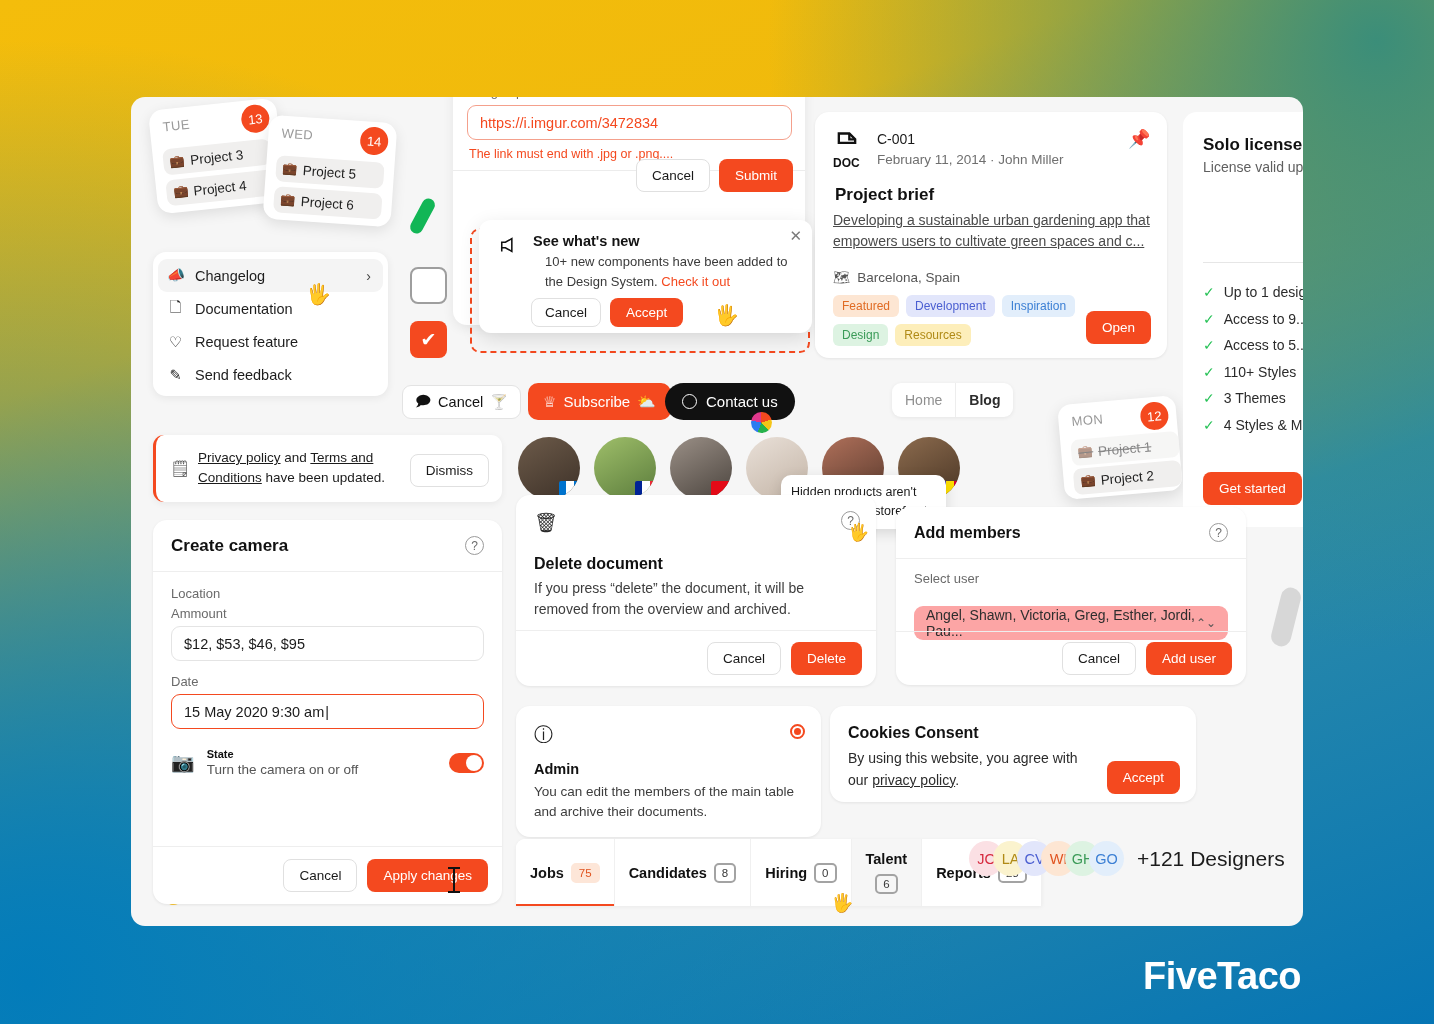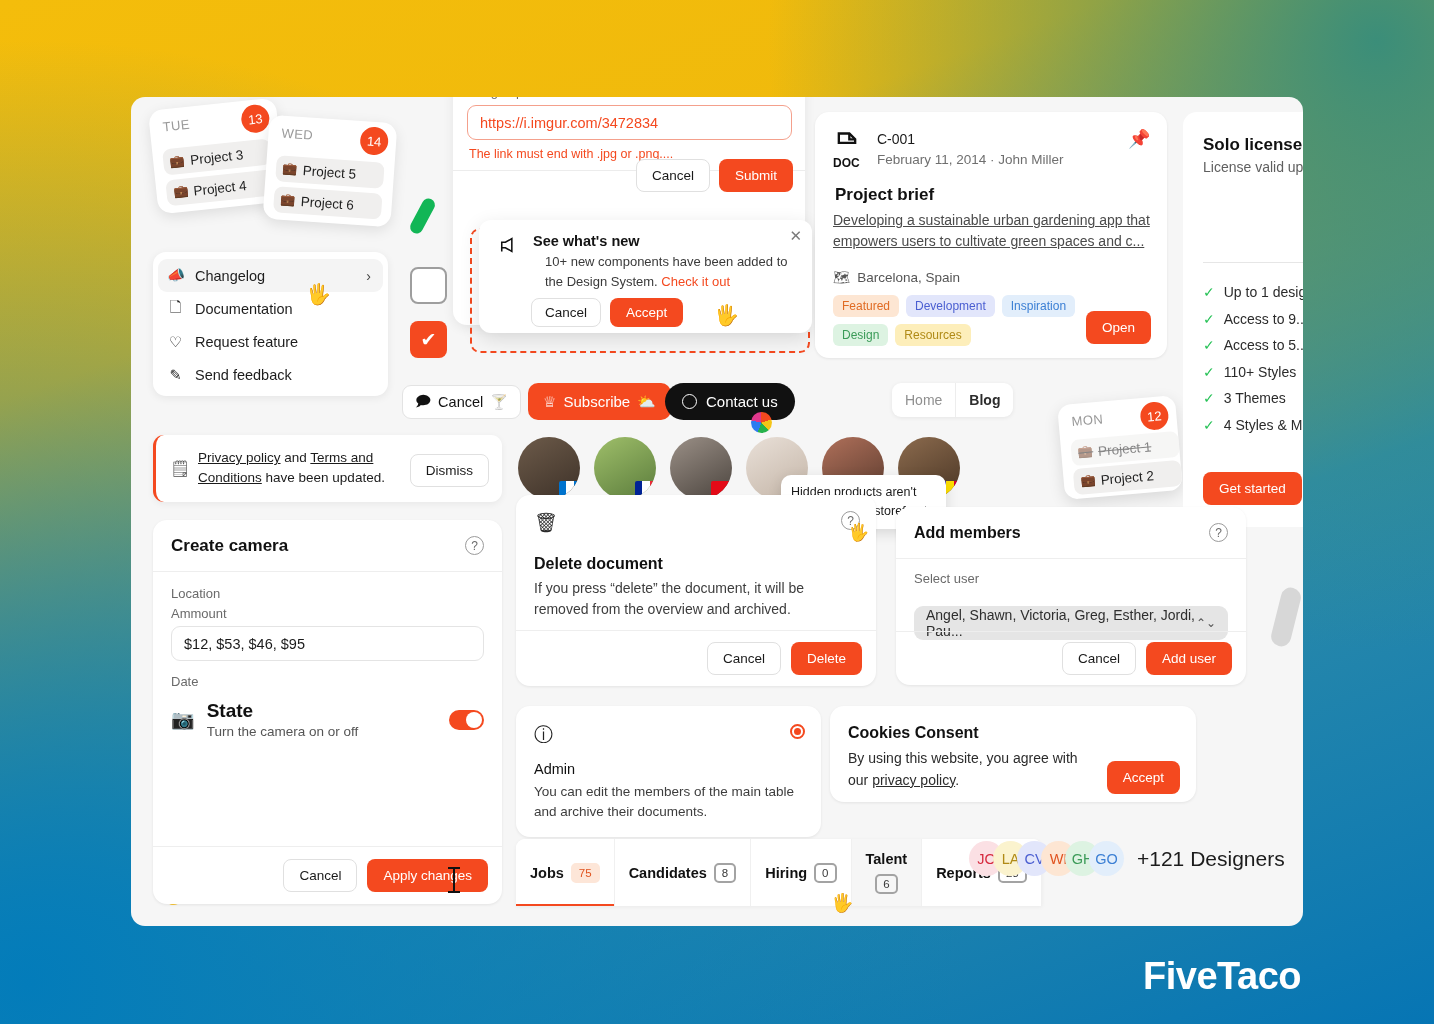--- a/index.html
+++ b/index.html
@@ -133,55 +133,55 @@
   #cam-head span:first-child { font-size:17px; font-weight:bold; color:#111; }
   .help-q { margin-left:auto; width:19px; height:19px; border:1.4px solid #9b9b9b; border-radius:50%;
       display:flex; align-items:center; justify-content:center; font-size:12px; color:#6b6b6b; }
   #cam-body { padding:14px 18px 0; }
   .fld-label { font-size:13px; color:#6a6a6a; margin-bottom:5px; }
   .fld { height:35px; border:1px solid #e4e4e4; border-radius:9px; display:flex; align-items:center;
       padding:0 12px; font-size:14.5px; color:#1b1b1b; margin-bottom:13px; background:#fff; }
   .fld.focus { border:1.4px solid #f4491f; }
   #cam-state { display:flex; align-items:center; gap:12px; padding:6px 0 0; }
   #cam-state .camicon { font-size:19px; color:#3a3a3a; }
-  #cam-state .s-title { font-size:19px; font-weight:bold; color:#111; }
+  #cam-state .s-title { font-size:11px; font-weight:bold; color:#111; }
   #cam-state .s-sub { font-size:13.5px; color:#555; margin-top:2px; }
   #toggle { margin-left:auto; width:35px; height:20px; border-radius:11px; background:#f4491f; position:relative; }
   #toggle::after { content:''; position:absolute; right:2px; top:2px; width:16px; height:16px; border-radius:50%; background:#fff; }
   #cam-foot { position:absolute; left:0; bottom:0; width:100%; height:58px; border-top:1px solid #eee;
       display:flex; align-items:center; justify-content:flex-end; gap:10px; padding-right:14px; }
 
   
   #delete-card { left:385px; top:398px; width:360px; height:191px; }
   #del-trash { position:absolute; left:18px; top:16px; font-size:19px; color:#2a2a2a; }
   #del-help { position:absolute; right:16px; top:16px; }
   #del-title { position:absolute; left:18px; top:60px; font-size:16px; font-weight:bold; color:#111; }
   #del-desc { position:absolute; left:18px; top:83px; width:310px; font-size:14px; line-height:1.5; color:#3d3d3d; }
   #del-foot { position:absolute; left:0; bottom:0; width:100%; height:56px; border-top:1px solid #eee;
       display:flex; align-items:center; justify-content:flex-end; gap:10px; padding-right:14px; }
 
   
   #members-card { left:765px; top:410px; width:350px; height:178px; }
   #mem-head { height:52px; border-bottom:1px solid #eee; display:flex; align-items:center; padding:0 18px; }
   #mem-head span:first-child { font-size:16px; font-weight:bold; color:#111; }
   #mem-body { padding:12px 18px 0; }
-  #mem-select { height:34px; background:#e5e5e5; border-radius:9px; display:flex; align-items:center;
+  #mem-select { height:34px; background:#fca5a5; border-radius:9px; display:flex; align-items:center;
       padding:0 12px; font-size:14px; color:#2e2e2e;margin-top:20px; }
   #mem-select .car { margin-left:auto; font-size:12px; color:#555; }
   #mem-foot { position:absolute; left:0; bottom:0; width:100%; height:54px; border-top:1px solid #eee;
       display:flex; align-items:center; justify-content:flex-end; gap:10px; padding-right:14px; }
   #blue-pill { left:1021px; top:418px; width:15px; height:44px; background:#4a6ef5; border-radius:9px; transform:rotate(22deg); }
 
   
   #admin-card { left:385px; top:609px; width:305px; height:131px; }
   #ad-info { position:absolute; left:18px; top:16px; font-size:19px; color:#222; }
   #ad-radio { position:absolute; right:16px; top:18px; width:15px; height:15px; border-radius:50%;
       border:2px solid #f4491f; display:flex; align-items:center; justify-content:center; }
   #ad-radio i { width:7px; height:7px; border-radius:50%; background:#f4491f; display:block; }
-  #ad-title { position:absolute; left:18px; top:55px; font-size:14.5px; font-weight:normal; color:#111; }
+  #ad-title { position:absolute; left:18px; top:55px; font-size:14.5px; font-weight:bold; color:#111; }
   #ad-desc { position:absolute; left:18px; top:76px; width:272px; font-size:13.5px; line-height:1.5; color:#3d3d3d; }
 
   
   #cookies-card { left:699px; top:609px; width:366px; height:96px; }
   #ck-title { position:absolute; left:18px; top:18px; font-size:16px; font-weight:bold; color:#111; }
   #ck-body { position:absolute; left:18px; top:42px; width:250px; font-size:14px; line-height:1.55; color:#2b2b2b; }
   #ck-body u { text-decoration:underline; }
   #ck-accept { position:absolute; right:16px; top:55px; }
 
   
@@ -449,20 +449,24 @@
   <div class="abs card" id="camera">
     <div id="cam-head">
       <span>Create camera</span>
       <span class="help-q">?</span>
     </div>
     <div id="cam-body">
       <div class="fld-label">Location</div>
       <div class="fld-label">Ammount</div>
       <div class="fld">$12, $53, $46, $95</div>
       <div class="fld-label">Date</div>
+      <div class="fld focus">
+          <span>15 May 2020 9:30 am</span>
+          <span style="margin-left:1px;">|</span>
+        </div>
       <div id="cam-state">
         <span class="camicon">📷</span>
         <div>
           <div class="s-title">State</div>
           <div class="s-sub">Turn the camera on or off</div>
         </div>
         <div id="toggle"></div>
       </div>
     </div>
     <div id="cam-foot">

